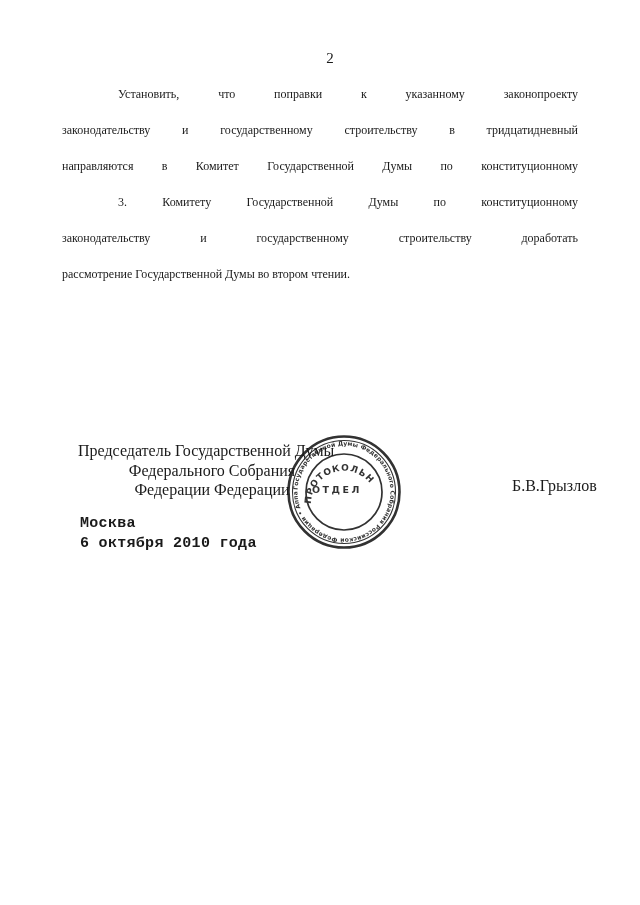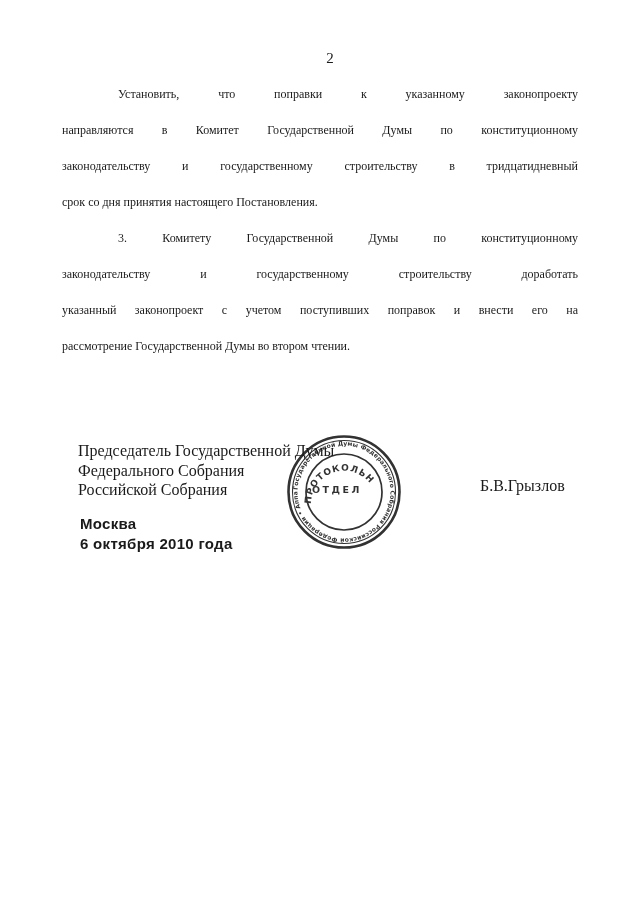--- a/index.html
+++ b/index.html
@@ -38,32 +38,32 @@
   .ln.first { text-indent: 56px; }
   .ln.last  { text-align-last: left; }
   .sig {
     position: absolute;
     left: 78px;
     top: 441px;
     width: 268px;
     font-size: 16px;
     line-height: 19.5px;
   }
-  .sig .c { text-align: left; }
+  .sig .c { text-align: center; }
   .sig-name {
     position: absolute;
-    left: 480px;
+    left: 512px;
     top: 477px;
     font-size: 16px;
   }
   .addr {
     position: absolute;
     left: 80px;
     top: 514px;
-    font-family: Liberation Sans, sans-serif;
+    font-family: Liberation Mono, monospace;
     font-weight: bold;
     font-size: 15px;
     line-height: 19.7px;
     letter-spacing: 0.3px;
   }
   .stamp {
     position: absolute;
     left: 284px;
     top: 432px;
     width: 120px;
@@ -78,33 +78,31 @@
 </style>
 </head>
 <body>
 
 <div class="page">
 
   <div class="page-number">2</div>
 
   <div class="body-text">
     <div class="ln first">Установить, что поправки к указанному законопроекту</div>
+    <div class="ln">законодательству и государственному строительству в тридцатидневный</div>
     <div class="ln">направляются в Комитет Государственной Думы по конституционному</div>
-    <div class="ln">законодательству и государственному строительству в тридцатидневный</div>
-    <div class="ln last">срок со дня принятия настоящего Постановления.</div>
     <div class="ln first">3. Комитету Государственной Думы по конституционному</div>
     <div class="ln">законодательству и государственному строительству доработать</div>
-    <div class="ln">указанный законопроект с учетом поступивших поправок и внести его на</div>
     <div class="ln last">рассмотрение Государственной Думы во втором чтении.</div>
   </div>
 
   <div class="sig">
     <div>Председатель Государственной Думы</div>
     <div class="c">Федерального Собрания</div>
-    <div class="c">Российской Собрания</div>
+    <div class="c">Федерации Федерации</div>
   </div>
 
   <div class="sig-name">Б.В.Грызлов</div>
 
   <div class="addr">
     <div>Москва</div>
     <div>6 октября 2010 года</div>
   </div>
 
   <svg class="stamp" viewBox="-60 -60 120 120" xmlns="http://www.w3.org/2000/svg">

